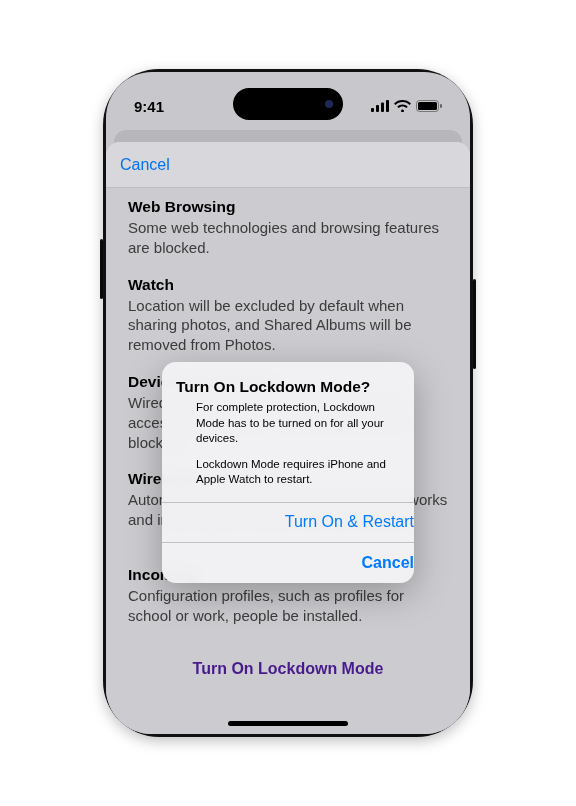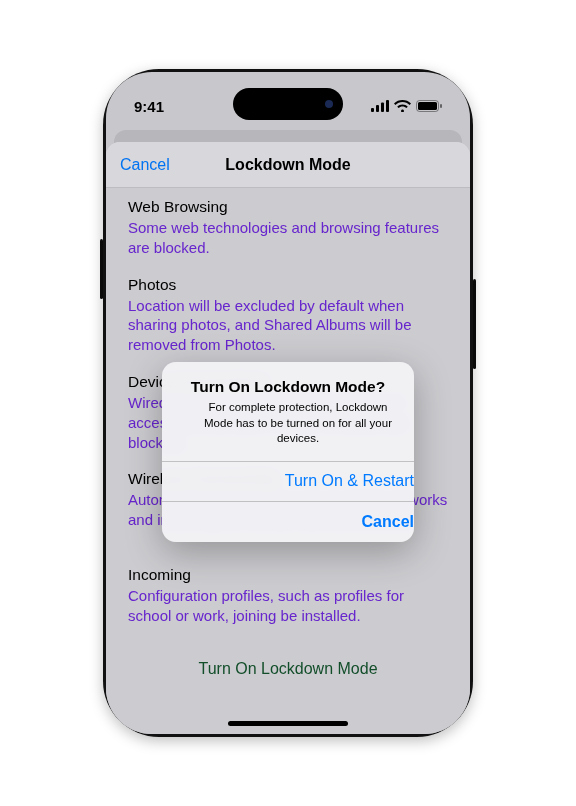--- a/index.html
+++ b/index.html
@@ -62,41 +62,41 @@
   .nav .title { font-size: 16px; font-weight: 600; color:#000; }
   .nav .cancel {
     position:absolute; left:14px; top:0; bottom:0; display:flex; align-items:center;
     color:#007aff; font-size:16px; cursor:pointer;
   }
   .content {
     flex:1; overflow:hidden; padding: 10px 22px 0 22px;
     display:flex; flex-direction:column;
   }
   .section { margin-bottom: 18px; }
-  .sec-title { font-weight:400; font-size:15.5px; color:#000; margin-bottom:2px; }
-  .sec-body { font-size:15px; line-height:1.32; color:#6d28d9; }
+  .sec-title { font-weight:700; font-size:15.5px; color:#000; margin-bottom:2px; }
+  .sec-body { font-size:15px; line-height:1.32; color:#404040; }
   .bottom-btn {
-    text-align:center; color:#14532d; font-size:16px; font-weight:400;
+    text-align:center; color:#4c1d95; font-size:16px; font-weight:700;
     padding: 16px 0 28px; cursor:pointer;
   }
   .home-indicator {
     position:absolute; bottom:8px; left:50%; transform:translateX(-50%);
     width:120px; height:5px; background:#000; border-radius:3px; z-index:60;
   }
   .overlay {
     position:absolute; inset:0; background:rgba(0,0,0,0.05); z-index:30;
   }
   .alert {
     position:absolute; top:290px; left:50%; transform:translateX(-50%);
     width:252px; background:rgba(242,242,245,0.97); border-radius:14px;
     box-shadow: 0 10px 36px rgba(0,0,0,0.28);
     z-index:70; overflow:hidden;
     backdrop-filter: blur(6px);
   }
-  .alert-body { padding: 16px 14px 14px; text-align:center; }
+  .alert-body { padding: 16px 14px 14px; text-align:left; }
   .alert-title { font-size:15.5px; font-weight:600; color:#000; margin-bottom:4px; }
   .alert-msg { font-size:11.5px; line-height:1.35; color:#000; margin-bottom:10px;margin-left:20px; }
   .alert-msg:last-of-type { margin-bottom:0; }
   .alert-sep { height:0.5px; background:rgba(0,0,0,0.2); }
   .alert-btn {
     text-align:right; padding:11px 0; font-size:16px; color:#007aff; cursor:pointer;
   }
   .alert-btn.bold { font-weight:600; }
 </style>
 </head>
@@ -129,54 +129,54 @@
       </div>
     </div>
 
     <div class="sheet-bg"></div>
 
     <div class="sheet">
       <div class="overlay"></div>
 
       <div class="nav">
         <span class="cancel">Cancel</span>
-        <span class="title">Lockdown Mode</span>
       </div>
 
       <div class="content">
         <div class="section">
           <div class="sec-title">Web Browsing</div>
           <div class="sec-body">Some web technologies and browsing features are blocked.</div>
         </div>
         <div class="section">
-          <div class="sec-title">Photos</div>
+          <div class="sec-title">Watch</div>
           <div class="sec-body">Location will be excluded by default when sharing photos, and Shared Albums will be removed from Photos.</div>
         </div>
         <div class="section">
           <div class="sec-title">Device Connections</div>
           <div class="sec-body">Wired connections with another device or accessory while your iPhone is locked are blocked.</div>
         </div>
         <div class="section">
           <div class="sec-title">Wireless Connectivity</div>
           <div class="sec-body">Automatically joining non-secure Wi-Fi networks and incoming 2G cellular calls are blocked.</div>
         </div>
         <div class="section">
         </div>
         <div class="section">
           <div class="sec-title">Incoming</div>
-          <div class="sec-body">Configuration profiles, such as profiles for school or work, joining be installed.</div>
+          <div class="sec-body">Configuration profiles, such as profiles for school or work, people be installed.</div>
         </div>
         <div class="bottom-btn">Turn On Lockdown Mode</div>
       </div>
     </div>
 
     <div class="alert">
       <div class="alert-body">
         <div class="alert-title">Turn On Lockdown Mode?</div>
         <div class="alert-msg">For complete protection, Lockdown Mode has to be turned on for all your devices.</div>
+        <div class="alert-msg">Lockdown Mode requires iPhone and Apple Watch to restart.</div>
       </div>
       <div class="alert-sep"></div>
       <div class="alert-btn">Turn On &amp; Restart</div>
       <div class="alert-sep"></div>
       <div class="alert-btn bold">Cancel</div>
     </div>
 
     <div class="home-indicator"></div>
   </div>
 </div>

